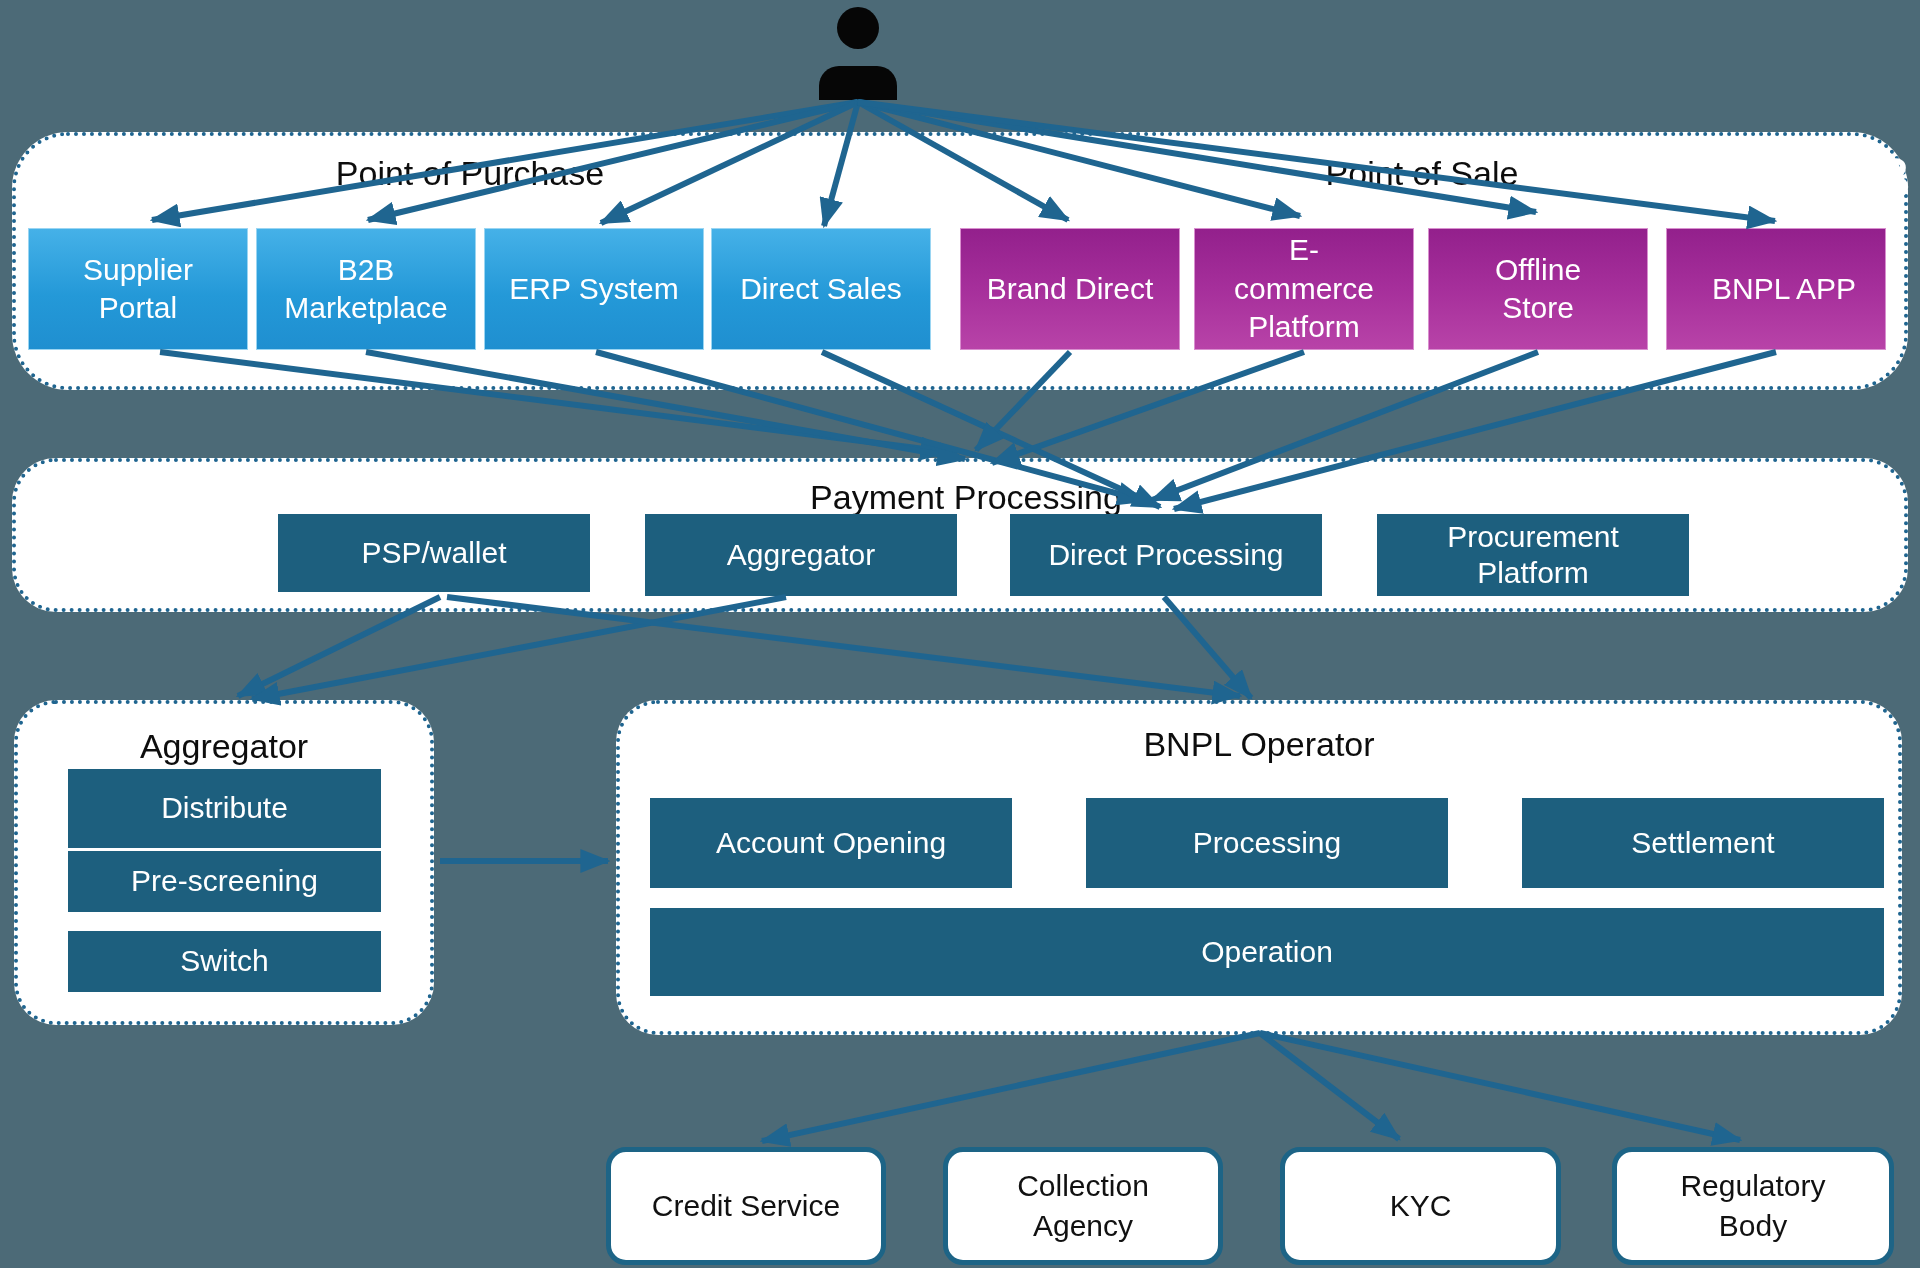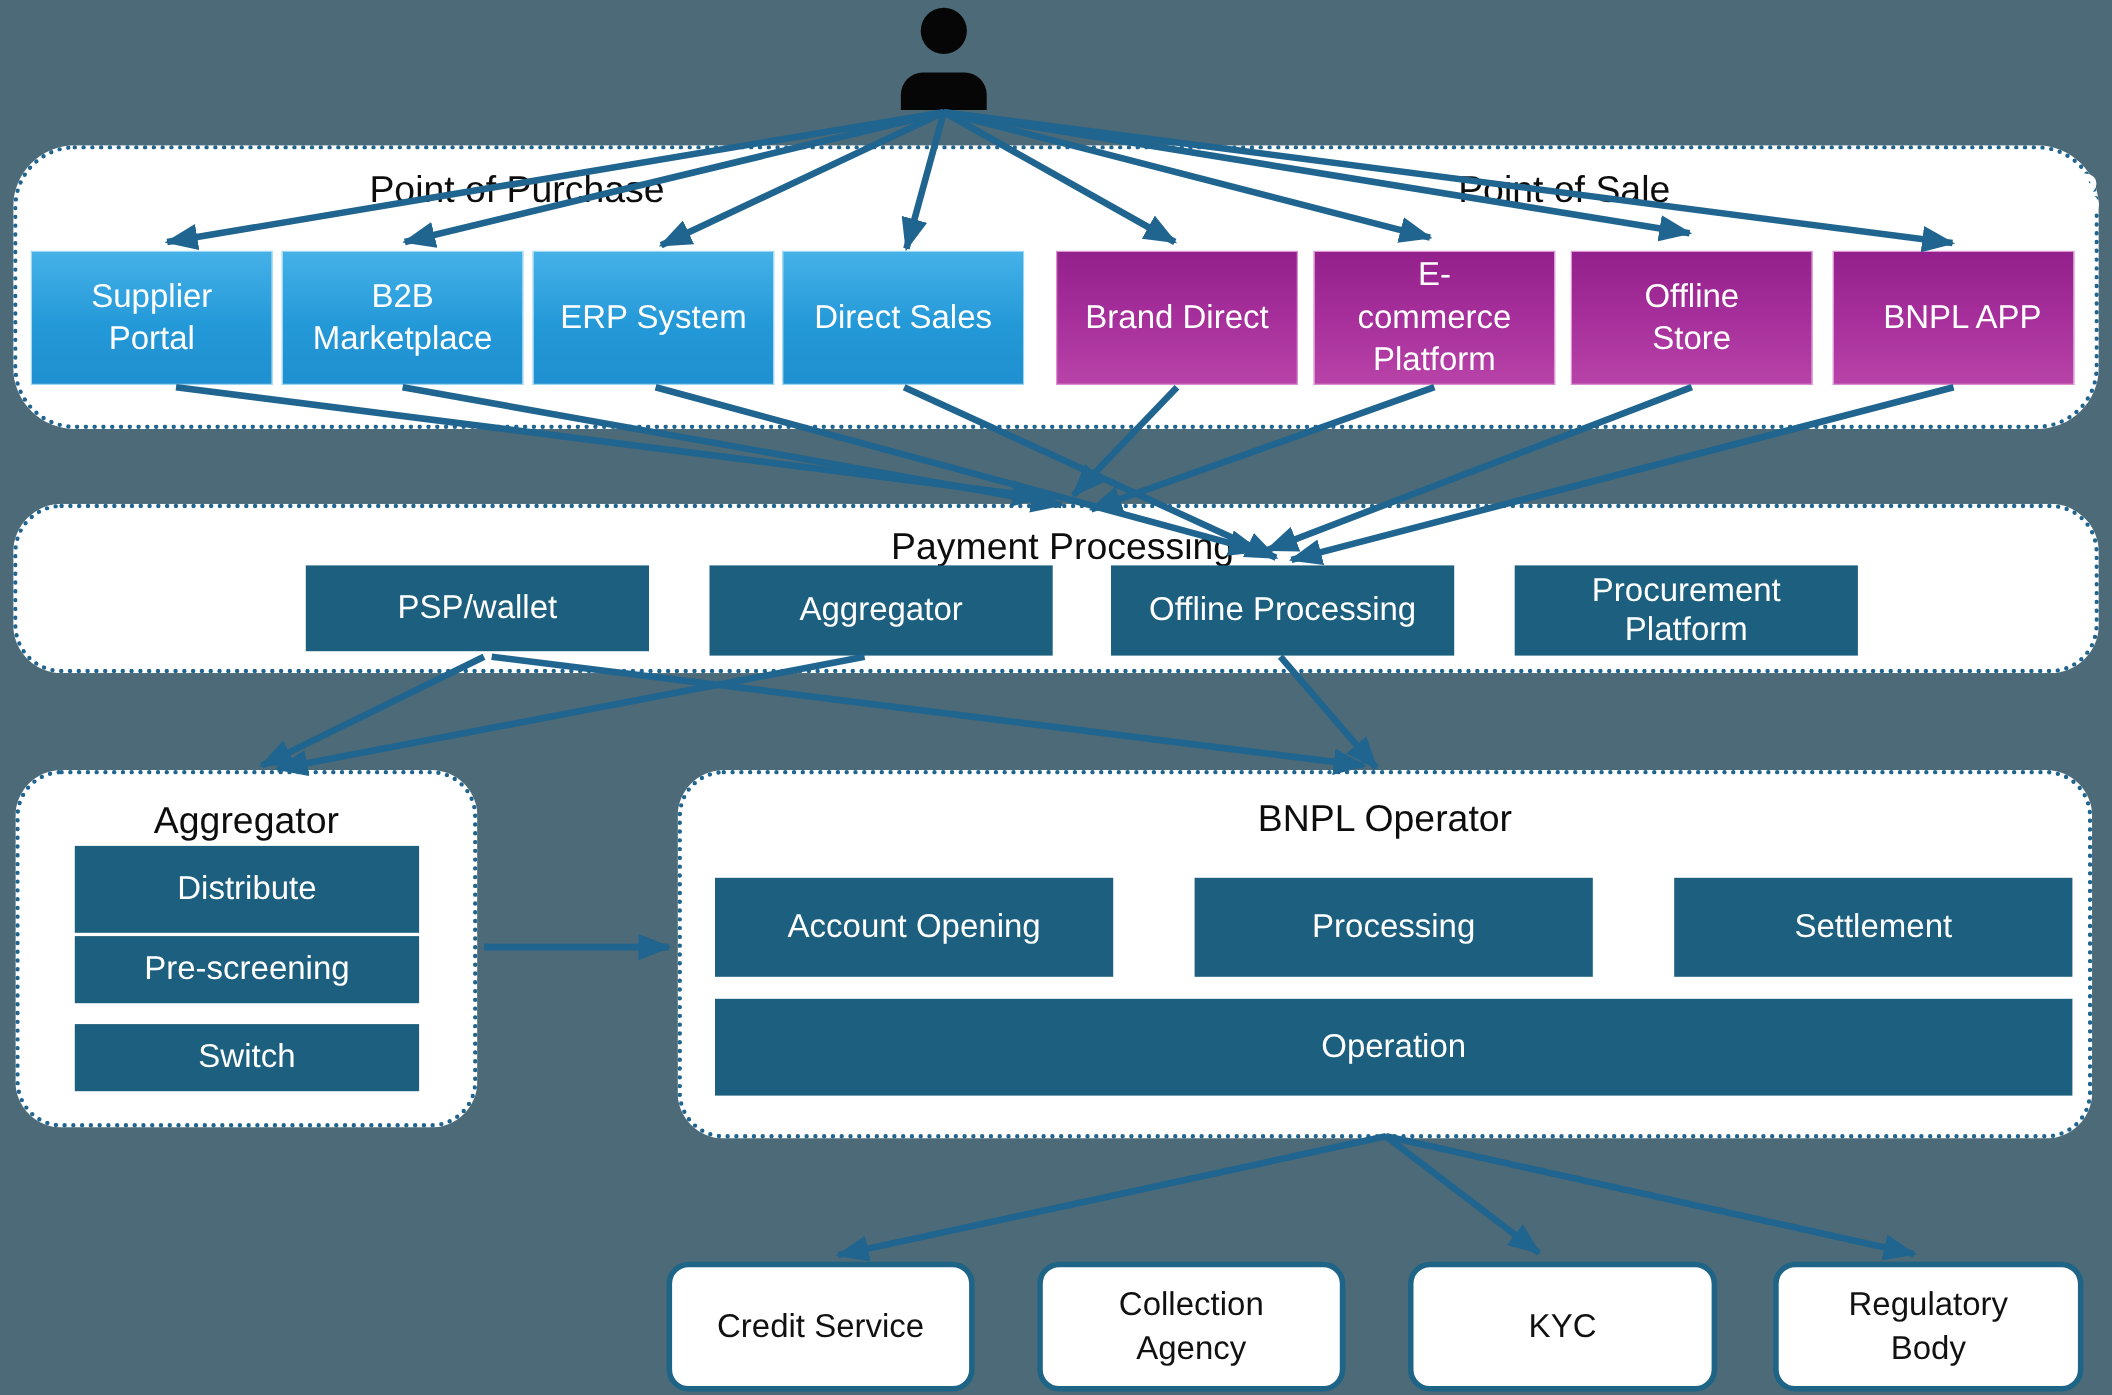--- a/index.html
+++ b/index.html
@@ -68,21 +68,21 @@
 commerce
 Platform</div>
   <div class="node magenta" style="left:1428px; top:228px; width:220px; height:122px;">Offline
 Store</div>
   <div class="node magenta" style="left:1666px; top:228px; width:220px; height:122px;padding-left:16px;">BNPL APP</div>
 
   <div class="panel" style="left:12px; top:458px; width:1896px; height:154px; border-radius:44px;"></div>
   <div class="title" style="left:966px; top:478px;">Payment Processing</div>
   <div class="node teal" style="left:278px;  top:514px; width:312px; height:78px;">PSP/wallet</div>
   <div class="node teal" style="left:645px;  top:514px; width:312px; height:82px;">Aggregator</div>
-  <div class="node teal" style="left:1010px; top:514px; width:312px; height:82px;">Offline Processing</div>
+  <div class="node teal" style="left:1010px; top:514px; width:312px; height:82px;">Direct Processing</div>
   <div class="node teal" style="left:1377px; top:514px; width:312px; height:82px; line-height:1.2;">Procurement
 Platform</div>
 
   <div class="panel" style="left:14px; top:700px; width:420px; height:325px; border-radius:42px;"></div>
   <div class="title" style="left:224px; top:727px;">Aggregator</div>
   <div class="node teal" style="left:68px; top:769px; width:313px; height:79px;">Distribute</div>
   <div class="node teal" style="left:68px; top:851px; width:313px; height:61px;">Pre-screening</div>
   <div class="node teal" style="left:68px; top:931px; width:313px; height:61px;">Switch</div>
 
   <div class="panel" style="left:616px; top:700px; width:1286px; height:335px; border-radius:42px;"></div>

